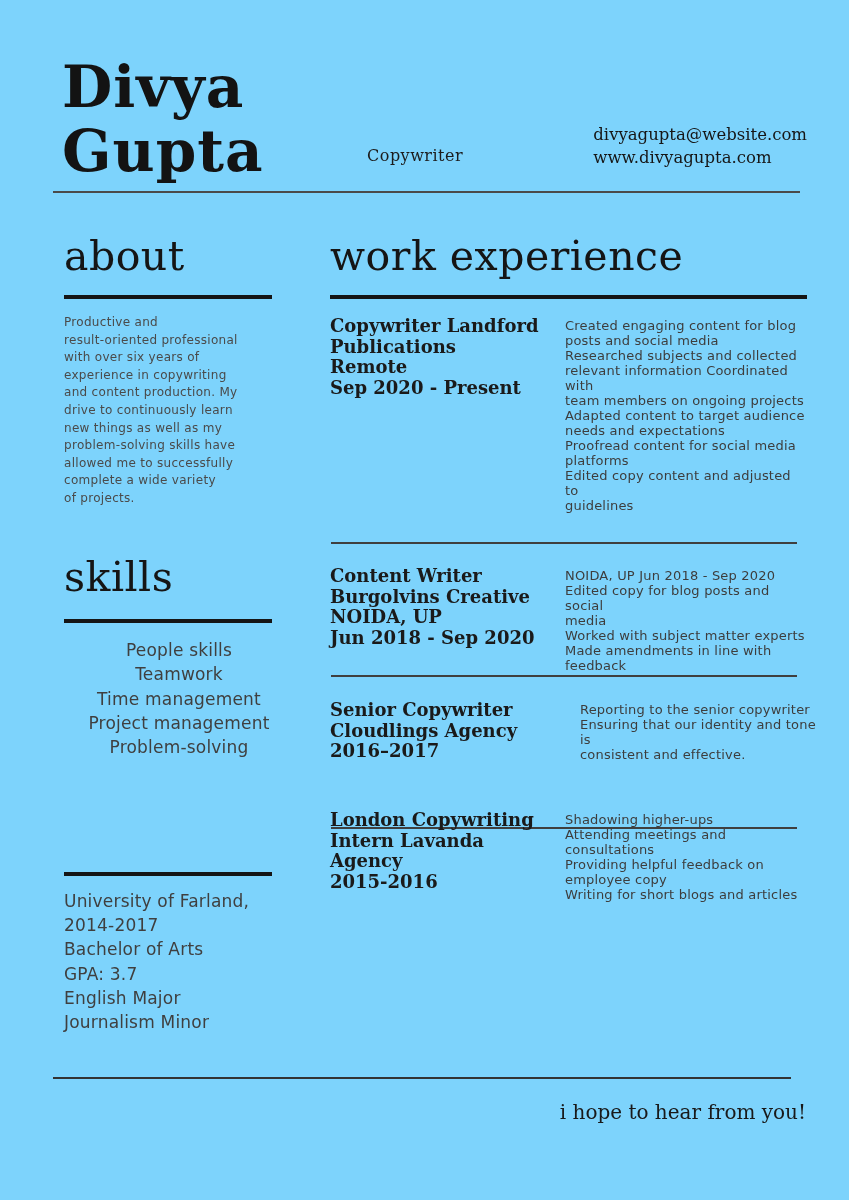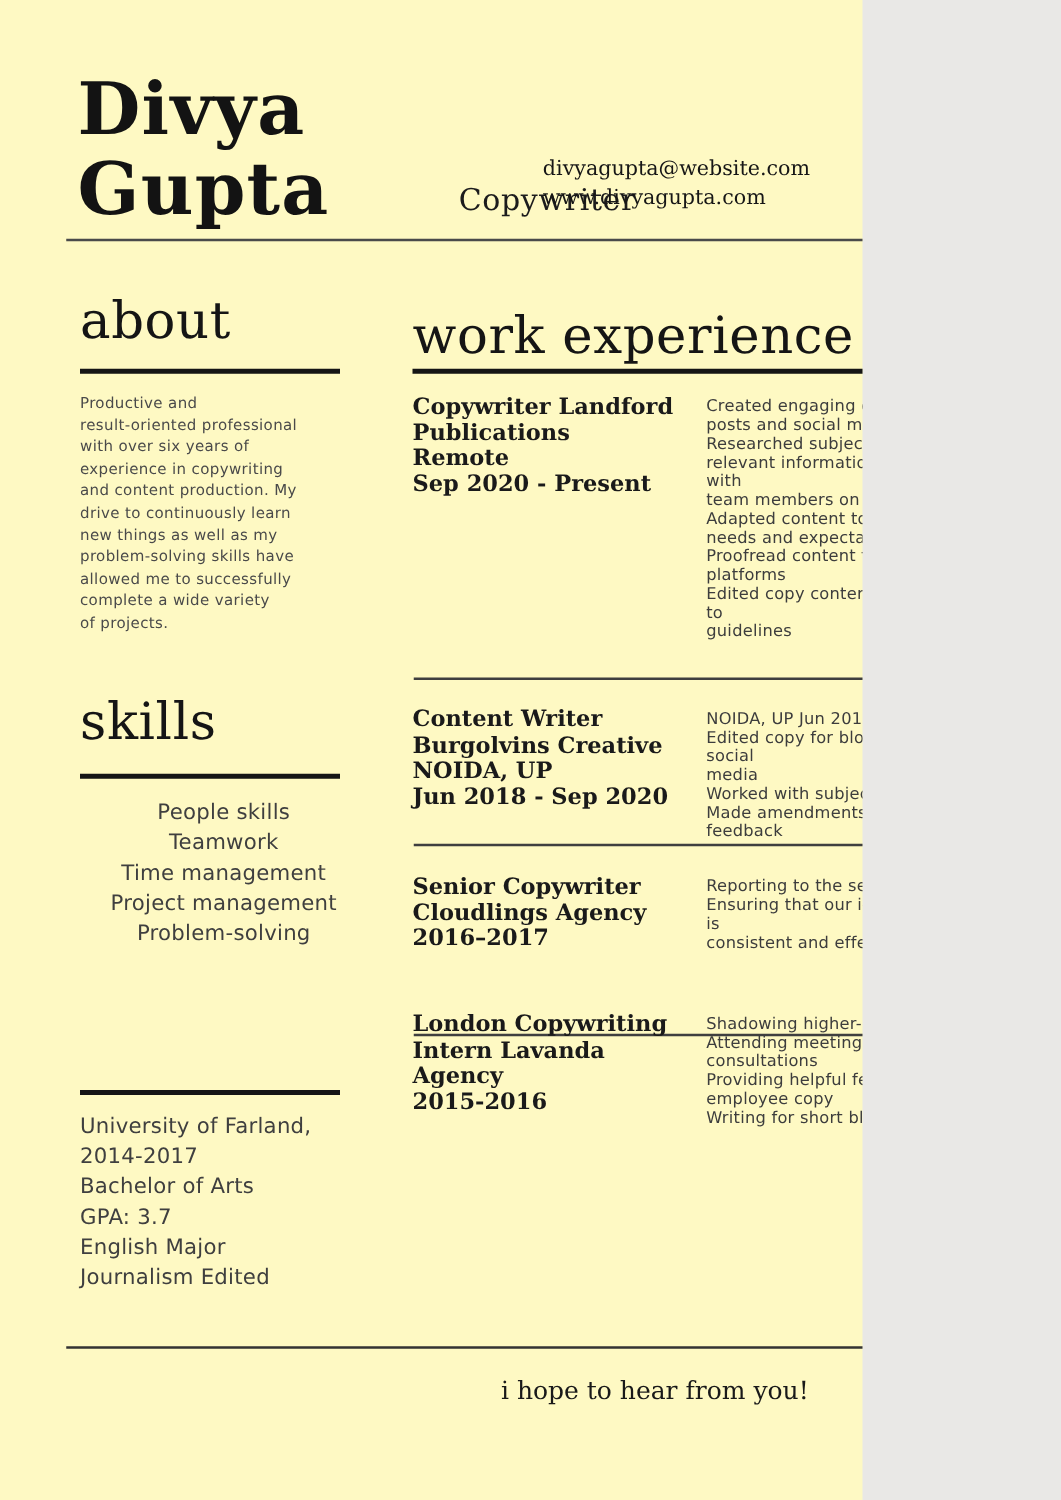--- a/index.html
+++ b/index.html
@@ -1,37 +1,37 @@
 <!DOCTYPE html>
 <html><head>
 <meta charset="utf-8">
 <style>
   * { margin: 0; padding: 0; box-sizing: border-box; }
   html, body { width: 849px; background: #e9e8e6; }
   .page {
     position: relative;
-    width: 690px;
+    width: 849px;
     height: 1200px;
-    background: #fef9c3;
+    background: #7dd3fc;
     overflow: hidden;
     font-family: "DejaVu Sans", sans-serif;
   }
 
   
   .name {
     position: absolute; left: 62px; top: 55px;
     font-family: "DejaVu Serif", serif;
     font-size: 58px; line-height: 64px; font-weight: 600;
     letter-spacing: 1px; color: #131313;
     white-space: pre-line;
   }
   .role {
     position: absolute; left: 367px; top: 146px;
     font-family: "DejaVu Serif", serif;
-    font-size: 24px; font-weight: 500; color: #1c1c1c;
+    font-size: 16px; font-weight: 500; color: #1c1c1c;
     letter-spacing: 0.5px;
   }
   .contact {
     position: absolute; right: 42px; top: 124px;
     font-family: "DejaVu Serif", serif;
     font-size: 16.5px; line-height: 22.5px; color: #161616;
   }
   .header-rule {
     position: absolute; left: 53px; top: 191px;
     width: 747px; height: 2px; background: #4a4a4a;
@@ -64,38 +64,38 @@
   }
   .edu-h { left: 64px; top: 811px; }
   .edu-rule { left: 64px; top: 872px; width: 208px; }
   .edu-list {
     position: absolute; left: 64px; top: 889px; width: 240px;
     font-size: 17px; line-height: 24.2px; letter-spacing: 0.2px;
     color: #3f3f3f;
   }
 
   
-  .we-h { left: 330px; top: 246px; }
+  .we-h { left: 330px; top: 234px; }
   .we-rule { left: 330px; top: 295px; width: 477px; }
   .job { position: absolute; left: 330px; width: 477px; display: flex; }
   .job-title {
     width: 235px; flex: 0 0 235px;
     font-family: "DejaVu Serif", serif;
     font-size: 18px; line-height: 20.5px; font-weight: 600;
     color: #1a1a1a; white-space: pre-line;
   }
   .job-details {
     width: 242px; flex: 0 0 242px;
     font-size: 13px; line-height: 15px; letter-spacing: 0.2px;
     color: #3d3d3d; white-space: pre-line;
     padding-top: 2px;
   }
   .job-1 { top: 316px; }
   .job-2 { top: 566px; }
-  .job-3 { top: 700px; }
+  .job-3 { top: 700px; gap: 15px; }
   .job-4 { top: 810px; }
   .jdiv {
     position: absolute; left: 331px; width: 466px; height: 2px;
     background: #3f3f3f;
   }
   .jdiv-1 { top: 542px; }
   .jdiv-2 { top: 675px; }
   .jdiv-3 { top: 827px; }
 
   
@@ -149,21 +149,21 @@
     <div>Problem-solving</div>
   </div>
 
   <div class="sec-rule edu-rule"></div>
   <div class="edu-list">
     <div>University of Farland,</div>
     <div>2014-2017</div>
     <div>Bachelor of Arts</div>
     <div>GPA: 3.7</div>
     <div>English Major</div>
-    <div>Journalism Edited</div>
+    <div>Journalism Minor</div>
   </div>
 
   <h2 class="sec-h we-h">work experience</h2>
   <div class="sec-rule we-rule"></div>
 
   <div class="job job-1">
     <div class="job-title">Copywriter Landford
 Publications
 Remote
 Sep 2020 - Present</div>

